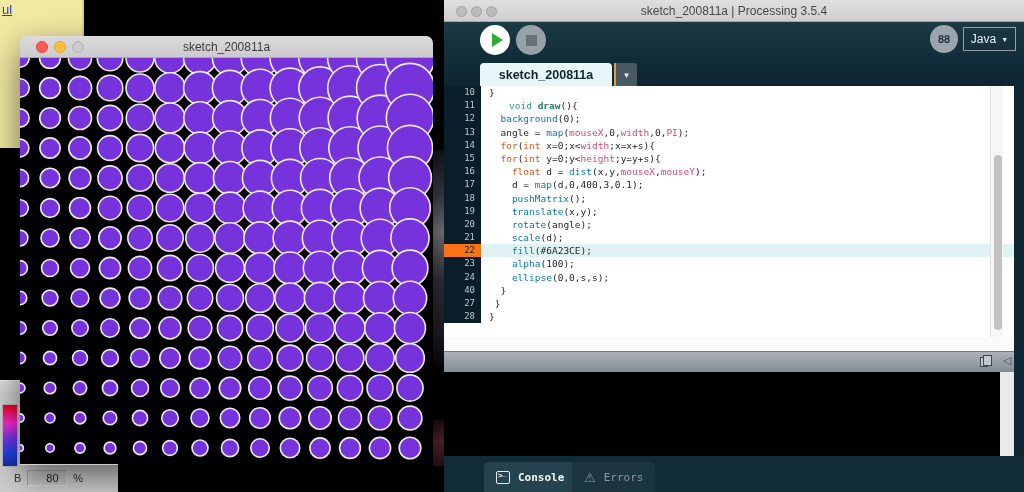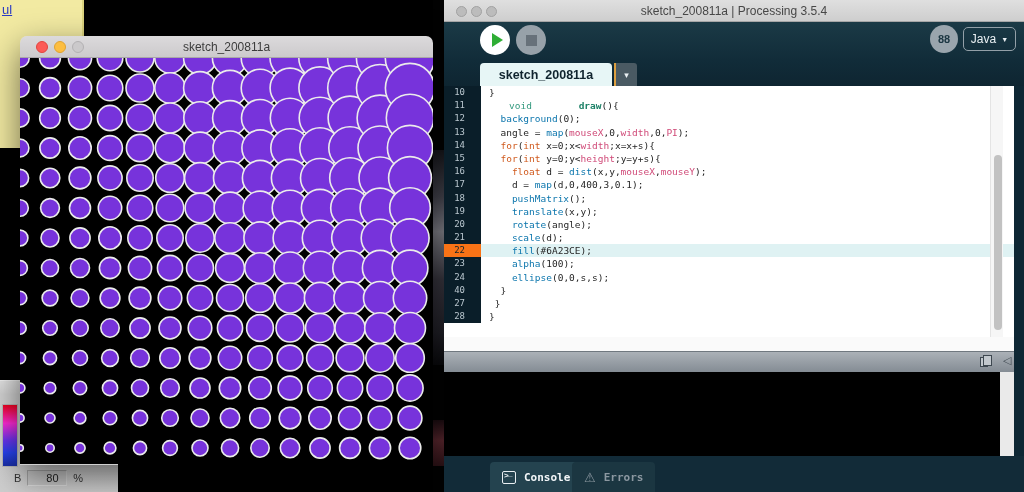--- a/index.html
+++ b/index.html
@@ -47,61 +47,61 @@
 
   .ide-toolbar-zone { position:absolute; left:0; top:22px; width:676px; height:64px;
     background:linear-gradient(180deg,#1B3A46 0%,#112C39 60%,#0E2531 100%); }
   .btn-circle { position:absolute; border-radius:50%; display:flex; align-items:center; justify-content:center; }
   .play-button { left:36px; top:3px; width:30px; height:30px; background:#FFFFFF; }
   .play-tri { width:0; height:0; border-left:11px solid #2FAE35; border-top:7px solid transparent; border-bottom:7px solid transparent; margin-left:4px; }
   .stop-button { left:72px; top:3px; width:30px; height:30px; background:#97A1A9; }
   .stop-sq { width:11px; height:11px; background:#67717A; }
   .debug-button { left:486px; top:3px; width:28px; height:28px; background:#9AA5AD; }
   .debug-glyph { font-size:11px; font-weight:bold; color:#1B3642; letter-spacing:0; }
-  .mode-select { position:absolute; left:519px; top:5px; width:53px; height:24px; border:1px solid #93A0A8; border-radius:5px;
+  .mode-select { position:absolute; left:519px; top:5px; width:53px; height:24px; border:1px solid #93A0A8; border-radius:0;
     display:flex; align-items:center; justify-content:center; gap:5px; }
   .mode-label { font-size:12px; color:#EAF0F3; }
   .mode-arrow { font-size:7px; color:#EAF0F3; }
 
   .sketch-tab { position:absolute; left:36px; top:41px; width:132px; height:23px; background:#E7F6F6; border-radius:4px 4px 0 0;
     display:flex; align-items:center; justify-content:center; }
   .sketch-tab-label { font-size:12.5px; font-weight:bold; color:#10242E; }
   .tab-menu { position:absolute; left:170px; top:41px; width:23px; height:23px; background:#4A5A63; border-left:2px solid #DD9F3F;
     border-radius:0 3px 0 0; display:flex; align-items:center; justify-content:center; }
   .tab-menu-arrow { font-size:9px; color:#EAF0F3; }
 
   .editor { position:absolute; left:0; top:86px; width:570px; height:251px; background:#FFFFFF; overflow:hidden; }
   .code-row { display:flex; height:13.2px; }
   .gut { flex:0 0 37px; background:#0A1E29; color:#B9C6CE; font-family:"DejaVu Sans Mono", monospace; font-size:9px;
-    text-align:right; padding-right:16px; line-height:13.2px; }
+    text-align:right; padding-right:6px; line-height:13.2px; }
   .codeline { flex:1; background:#FFFFFF; font-family:"DejaVu Sans Mono", monospace; font-size:9.5px; line-height:13.2px;
     white-space:pre; padding-left:8px; }
   .code-row.active .gut { background:#f97316; color:#10242E; }
   .code-row.active .codeline { background:#DFF2F3; }
-  .tk-p { color:#262626; } .tk-k { color:#33997E;margin-left:20px; } .tk-kb { color:#1E8268; font-weight:bold;margin-left:41px; }
+  .tk-p { color:#262626; } .tk-k { color:#33997E;margin-left:20px; } .tk-kb { color:#1E8268; font-weight:bold; }
   .tk-o { color:#D05A1E; } .tk-f { color:#0C76AD; } .tk-v { color:#D04A78; }
   .editor-scrollbar { position:absolute; right:11px; top:0; width:13px; height:251px; background:#F6F6F6; border-left:1px solid #E4E4E4; }
   .editor-thumb { position:absolute; left:2.5px; top:69px; width:8px; height:175px; background:#C2C2C2; border-radius:4px; }
   .editor-bottom { position:absolute; left:0; top:337px; width:570px; height:14px; background:#FAFAFA; }
 
   .message-bar { position:absolute; left:0; top:351px; width:570px; height:21px;
     background:linear-gradient(180deg,#ABB1B7 0%,#848C94 100%); border-top:1px solid #70787F; }
   .copy-icon { position:absolute; left:536px; top:5px; width:8px; height:10px; border:1px solid #3E4850; background:#C2C8CD; }
   .copy-icon::before { content:""; position:absolute; left:2px; top:-3px; width:7px; height:9px; border:1px solid #3E4850; background:#C2C8CD; }
   .collapse-icon { position:absolute; left:559px; top:2px; font-size:11px; color:#3E4850; }
 
   .console-area { position:absolute; left:0; top:372px; width:556px; height:84px; background:#000000; }
   .console-scrollbar { position:absolute; left:556px; top:372px; width:14px; height:84px; background:#EAEAEA; }
 
   .ide-footer { position:absolute; left:0; top:456px; width:580px; height:36px; background:#122B38; }
   .footer-tab { position:absolute; top:6px; height:30px; border-radius:4px 4px 0 0; display:flex; align-items:center; gap:8px; padding:0 12px; }
-  .console-tab { left:46px; background:#24434F; }
+  .console-tab { left:40px; background:#24434F; }
   .errors-tab { left:128px; background:#1B3641; }
   .console-tab-label { font-family:"DejaVu Sans Mono", monospace; font-size:11px; font-weight:bold; color:#F2F6F8; }
-  .errors-tab-label { font-family:"DejaVu Sans Mono", monospace; font-size:11px; font-weight:bold; color:#8C98A1; }
+  .errors-tab-label { font-family:"DejaVu Sans Mono", monospace; font-size:11px; font-weight:normal; color:#8C98A1; }
   .terminal-icon { width:14px; height:13px; border:1.5px solid #E9EFF2; border-radius:2px; position:relative; }
   .terminal-icon::before { content:">"; position:absolute; left:1px; top:-1px; font-size:8px; font-weight:bold; color:#E9EFF2; }
   .terminal-icon::after { content:"_"; position:absolute; left:5px; top:-3px; font-size:8px; font-weight:bold; color:#E9EFF2; }
   .warning-icon { font-size:13px; color:#8C98A1; line-height:13px; }
 </style>
 </head>
 <body>
 
 <div id="canvas">
 

